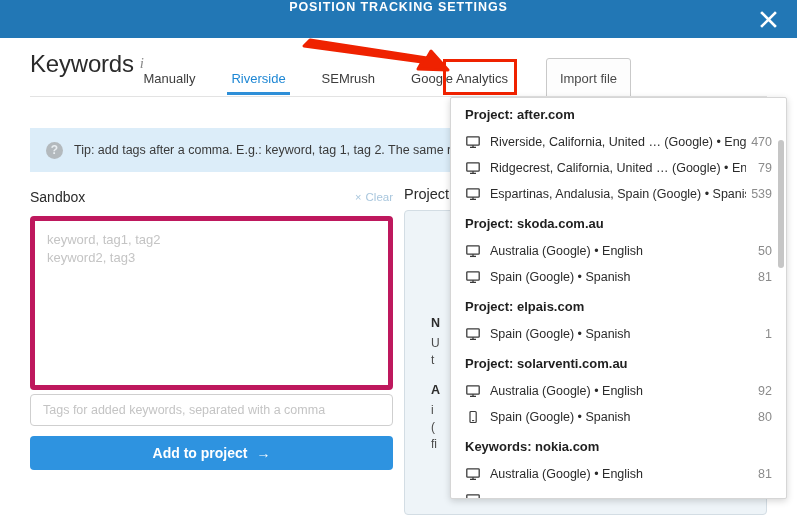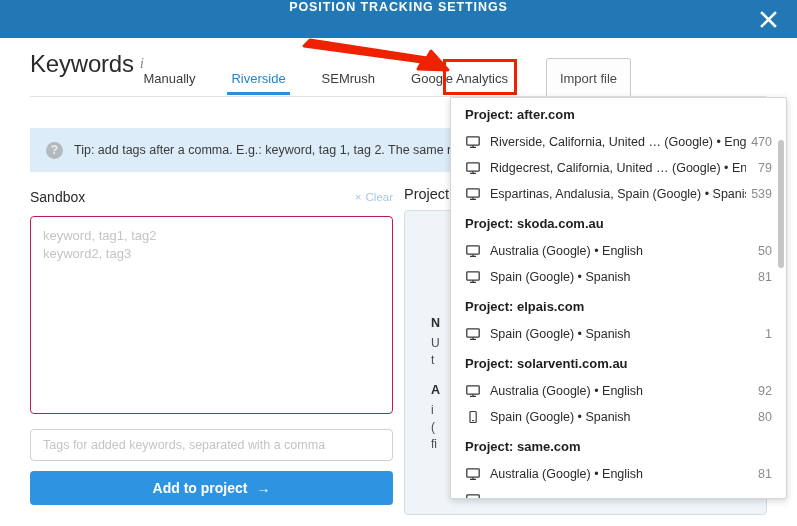--- a/index.html
+++ b/index.html
@@ -188,37 +188,36 @@
     align-items: center;
     gap: 4px;
   }
   .clear-x {
     font-size: 11px;
     color: #a8c6dd;
   }
 
   .sandbox-area {
     margin-top: 8px;
-    width: 363px; height: 198px;
-    border: 1px solid #be185d;
+    width: 363px; height: 174px;
+    border: 5px solid #be185d;
     border-radius: 4px;
     background: #ffffff;
     padding: 10px 12px;
     font-family: "Liberation Sans", sans-serif;
     font-size: 13px;
     color: #bdbdbd;
     line-height: 18px;
     resize: none;
     outline: none;
     overflow: hidden;
   }
   .sandbox-area::placeholder { color: #c4c4c4; }
 
   .tags-input {
-    margin-top: 11px;
     width: 363px; height: 32px;
     border: 1px solid #cfcfcf;
     border-radius: 4px;
     background: #ffffff;
     padding: 0 12px;
     font-family: "Liberation Sans", sans-serif;
     font-size: 12.5px;
     color: #bdbdbd;
     outline: none;
   }
@@ -496,21 +495,21 @@
         <div class="dd-row">
           <span class="dd-icon">
             <svg width="14" height="14" viewBox="0 0 14 14">
               <rect x="4" y="1.5" width="6.2" height="11" rx="1" fill="none" stroke="#3a3a3a" stroke-width="1.2"></rect>
               <line x1="6" y1="10.6" x2="8.2" y2="10.6" stroke="#3a3a3a" stroke-width="1"></line>
             </svg>
           </span>
           <span class="dd-label">Spain (Google) • Spanish</span>
           <span class="dd-count">80</span>
         </div>
-        <div class="dd-project">Project: same.com</div>
+        <div class="dd-project">Keywords: nokia.com</div>
         <div class="dd-row">
           <span class="dd-icon">
             <svg width="14" height="14" viewBox="0 0 14 14">
               <rect x="0.8" y="1.8" width="12.4" height="8.4" rx="0.8" fill="none" stroke="#3a3a3a" stroke-width="1.3"></rect>
               <line x1="7" y1="10.2" x2="7" y2="12.2" stroke="#3a3a3a" stroke-width="1.3"></line>
               <line x1="4" y1="12.4" x2="10" y2="12.4" stroke="#3a3a3a" stroke-width="1.3"></line>
             </svg>
           </span>
           <span class="dd-label">Australia (Google) • English</span>
           <span class="dd-count">81</span>

